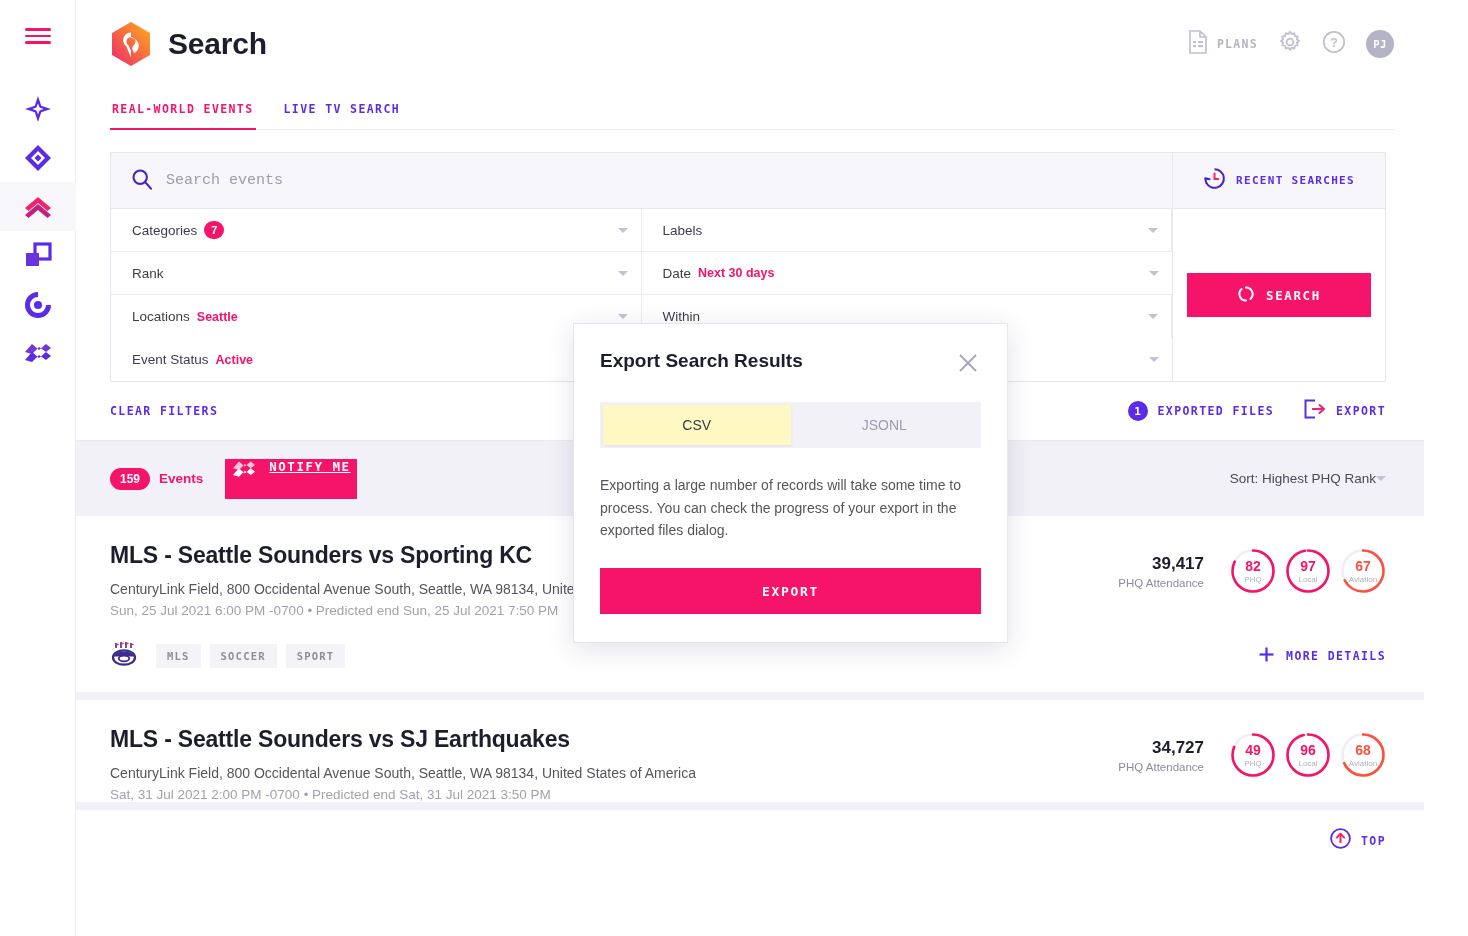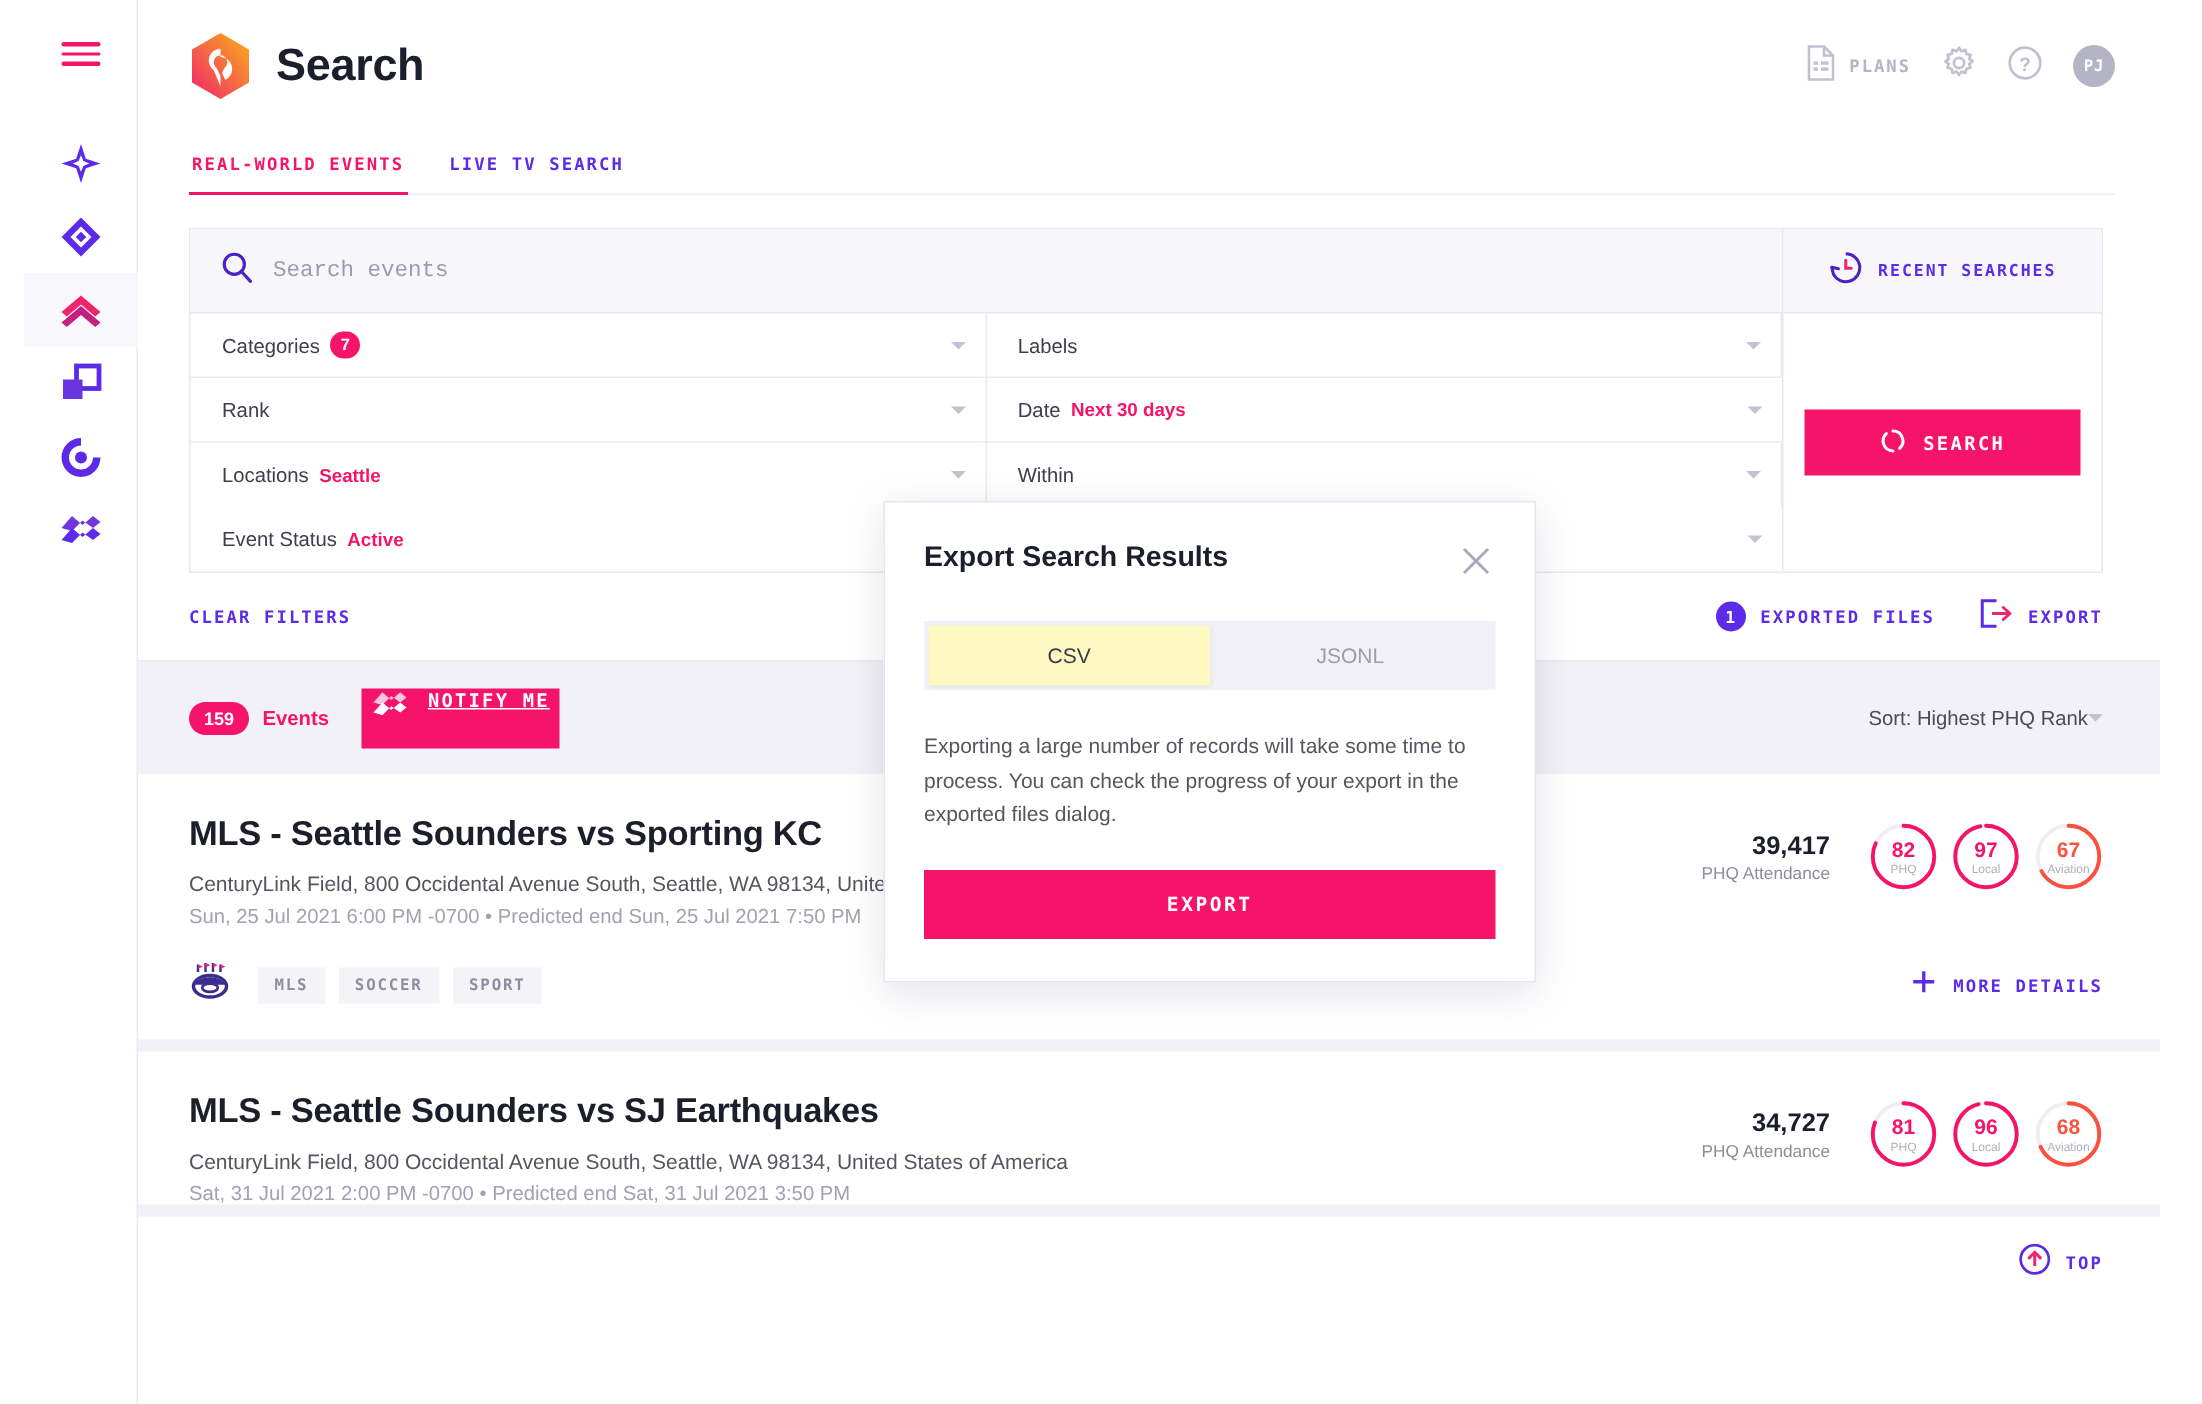--- a/index.html
+++ b/index.html
@@ -2,21 +2,21 @@
 <html><head>
 <meta charset="utf-8">
 <style>
   * { box-sizing: border-box; margin: 0; padding: 0; }
   html, body {
     width: 1468px; height: 936px;
     background: #ffffff;
     font-family: "Liberation Sans", sans-serif;
     overflow: hidden;
   }
-  .app { position: relative; width: 1424px; height: 936px; display: flex; margin-left: 16px; }
+  .app { position: relative; width: 1424px; height: 936px; display: flex; }
 
   
   .sidebar {
     width: 76px; height: 936px; flex: 0 0 76px;
     background: #ffffff;
     border-right: 1px solid #eceaf3;
     display: flex; flex-direction: column; align-items: center;
     padding-top: 28px;
   }
   .hamburger { width: 26px; height: 16px; display: flex; flex-direction: column;
@@ -184,21 +184,21 @@
     background: #f4f3f8; color: #8f8d9d; font-family: "DejaVu Sans Mono", monospace;
     font-size: 10.5px; letter-spacing: 1.2px; padding: 6px 11px; font-weight: 700;
   }
   .more { margin-left: auto; display: flex; align-items: center; gap: 11px; cursor: pointer; }
 
   .footer-top { display: flex; justify-content: flex-end; padding: 18px 38px 0 0; }
   .topbtn { display: flex; align-items: center; gap: 10px; cursor: pointer; }
 
   
   .modal {
-    position: absolute; left: 573px; top: 334px; width: 435px;
+    position: absolute; left: 573px; top: 323px; width: 435px;
     background: #fff; border: 1px solid #e6e4ee;
     box-shadow: 0 6px 26px rgba(30,25,70,.13); z-index: 50;
   }
   .modal-head { display: flex; align-items: flex-start; padding: 26px 26px 0; }
   .modal-title { font-size: 19px; font-weight: 700; color: #1d1e2c; }
   .modal-close { margin-left: auto; cursor: pointer; padding: 2px; }
   .seg {
     margin: 22px 26px 0; background: #f2f1f7; display: grid;
     grid-template-columns: 1fr 1fr; padding: 3px;
   }
@@ -556,21 +556,21 @@
               <div class="att-num">34,727</div>
               <div class="att-lbl">PHQ Attendance</div>
             </div>
             <div class="rings">
               <div class="ring">
                 <svg width="46" height="46">
                     <circle cx="23" cy="23" r="20.5" fill="none" stroke="#efeef4" stroke-width="2.6"></circle>
                     <circle cx="23" cy="23" r="20.5" fill="none" stroke="#f5146a" stroke-width="2.6" stroke-dasharray="104.3 128.8" stroke-linecap="round"></circle>
                   </svg>
                 <div class="ring-inner">
-                  <span class="ring-val" style="color:#f5146a">81</span>
+                  <span class="ring-val" style="color:#f5146a">49</span>
                   <span class="ring-lbl">PHQ</span>
                 </div>
               </div>
               <div class="ring">
                 <svg width="46" height="46">
                     <circle cx="23" cy="23" r="20.5" fill="none" stroke="#efeef4" stroke-width="2.6"></circle>
                     <circle cx="23" cy="23" r="20.5" fill="none" stroke="#f5146a" stroke-width="2.6" stroke-dasharray="123.6 128.8" stroke-linecap="round"></circle>
                   </svg>
                 <div class="ring-inner">
                   <span class="ring-val" style="color:#f5146a">96</span>

